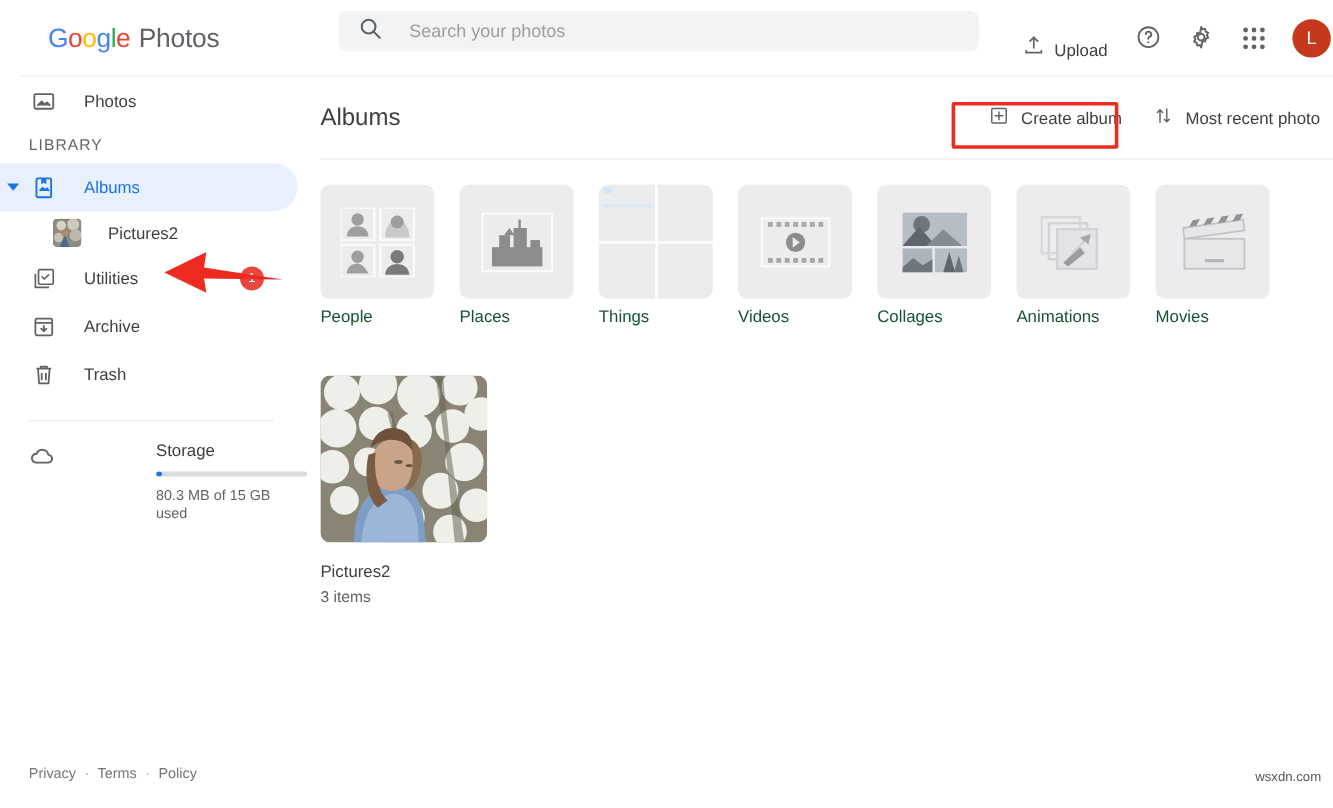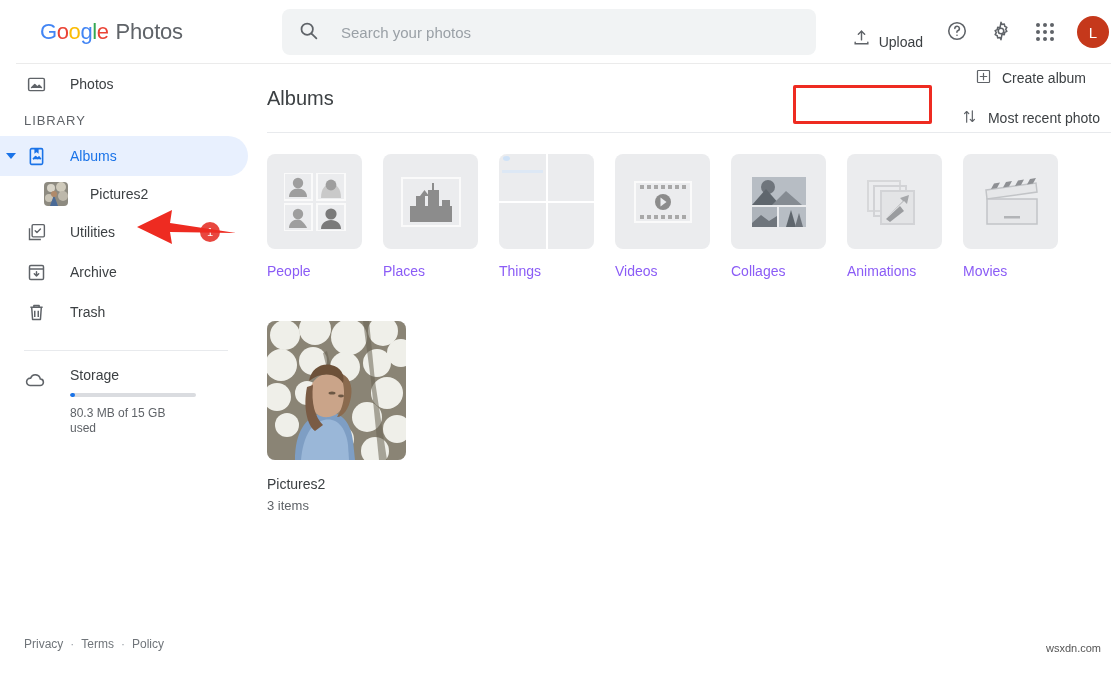--- a/index.html
+++ b/index.html
@@ -18,21 +18,21 @@
     background: #fff; display: flex; align-items: center;
     border-bottom: 1px solid #ebebeb;
   }
   .brand { position: absolute; left: 24px; top: 19px; display: flex; align-items: baseline; }
   .g-logo { font-size: 22px; letter-spacing: -0.4px; font-family: "Liberation Sans", sans-serif; }
   .g-logo span { font-weight: 400; }
   .g-b { color: #4285F4; } .g-r { color: #EA4335; } .g-y { color: #FBBC05; } .g-g { color: #34A853; }
   .brand-word { font-size: 22px; color: #5f6368; margin-left: 7px; letter-spacing: -0.2px; }
 
   .searchbox {
-    position: absolute; left: 266px; top: 9px; width: 534px; height: 46px;
+    position: absolute; left: 266px; top: 9px; width: 534px; height: 34px;
     background: #f1f3f4; border-radius: 8px; display: flex; align-items: center;
     padding-left: 16px;
   }
   .searchbox svg { flex: 0 0 auto; }
   .search-input {
     border: none; outline: none; background: transparent; flex: 1;
     font-size: 15px; color: #3c4043; margin-left: 22px;
     font-family: "Liberation Sans", sans-serif;
   }
   .search-input::placeholder { color: #9aa0a6; }
@@ -80,55 +80,55 @@
     border-top: 6px solid #1a73e8; }
   .sub-item { display: flex; align-items: center; height: 36px; padding-left: 44px; cursor: pointer; border-radius: 0 20px 20px 0; margin-right: 8px; }
   .sub-thumb { width: 24px; height: 24px; border-radius: 4px; overflow: hidden; flex: 0 0 24px; }
   .sub-label { margin-left: 22px; font-size: 14px; color: #3c4043; }
   .badge {
     position: absolute; right: 28px; width: 20px; height: 20px; border-radius: 50%;
     background: #e8473f; color: #fff; font-size: 11px;
     display: flex; align-items: center; justify-content: center;
   }
   .divider { height: 1px; background: #e8eaed; margin: 18px 28px 16px 24px; }
-  .storage { padding-left: 24px; display: flex; }
+  .storage { padding-left: 24px; display: flex; justify-content: space-between; }
   .storage-ic { width: 24px; flex: 0 0 24px; padding-top: 2px; }
   .storage-body { margin-left: 22px; }
   .storage-title { font-size: 14px; color: #3c4043; margin-bottom: 10px; }
   .bar { width: 126px; height: 4px; background: #dadce0; border-radius: 2px; overflow: hidden; }
   .bar > i { display: block; height: 4px; background: #1a73e8; border-radius: 2px; }
   .storage-text { font-size: 12px; color: #5f6368; margin-top: 9px; width: 110px; line-height: 15px; }
 
   .footer { position: absolute; left: 24px; bottom: 22px; font-size: 12px; color: #70757a; display: flex; gap: 7px; }
   .footer a { color: #70757a; text-decoration: none; cursor: pointer; }
   .footer .dot { color: #9aa0a6; }
 
   
   .main { position: absolute; left: 256px; top: 64px; width: 855px; height: 609px; background: #fff; }
   .main-header { position: relative; height: 68px; display: flex; align-items: center; padding: 0 0 0 11px; }
   .page-title { font-size: 20px; color: #3c4043; }
-  .main-actions { position: absolute; right: 0px; display: flex; align-items: center; gap: 4px; flex-direction: column; }
+  .main-actions { position: absolute; right: 0px; display: flex; align-items: center; gap: 4px; }
   .action-btn {
     display: flex; align-items: center; gap: 10px; height: 36px; padding: 0 11px;
     border-radius: 4px; font-size: 14px; color: #3c4043; cursor: pointer;
     background: transparent; border: none; font-family: "Liberation Sans", sans-serif;
   }
   .highlight-box {
     position: absolute; left: 537px; top: 21px; width: 139px; height: 39px;
     border: 3px solid #ee2b21; border-radius: 2px; pointer-events: none;
   }
   .hr { height: 1px; background: #e8eaed; margin-left: 11px; }
 
   .tiles { display: flex; gap: 0; padding: 21px 0 0 11px; }
   .tile { width: 116px; margin-right: 0; cursor: pointer; }
   .tile-img {
     width: 95px; height: 95px; border-radius: 8px; background: #ebecee;
     overflow: hidden; position: relative; display: flex; align-items: center; justify-content: center;
   }
-  .tile-label { margin-top: 14px; font-size: 14px; color: #8b5cf6; }
+  .tile-label { margin-top: 6px; font-size: 14px; color: #14532d; }
 
   
   .quad { position: absolute; inset: 0; display: grid; grid-template-columns: 1fr 1fr; grid-template-rows: 1fr 1fr; gap: 2px; background: #fff; }
   .quad > div { background: #ebecee; }
   .xp { background: linear-gradient(#2a5ca8 0 18%, #ffffff 18% 72%, #3b77c8 72% 88%, #1d4e9c 88% 100%); position: relative; }
   .xp::before { content:""; position:absolute; left:8%; top:4%; width:16%; height:11%; background:#cfe2f7; border-radius:50%; }
   .xp::after { content:""; position:absolute; left:6%; top:34%; width:88%; height:6%; background:#dde8f5; }
 
   .albums-grid { padding: 42px 0 0 11px; display: flex; gap: 24px; }
   .album-card { width: 139px; cursor: pointer; }

